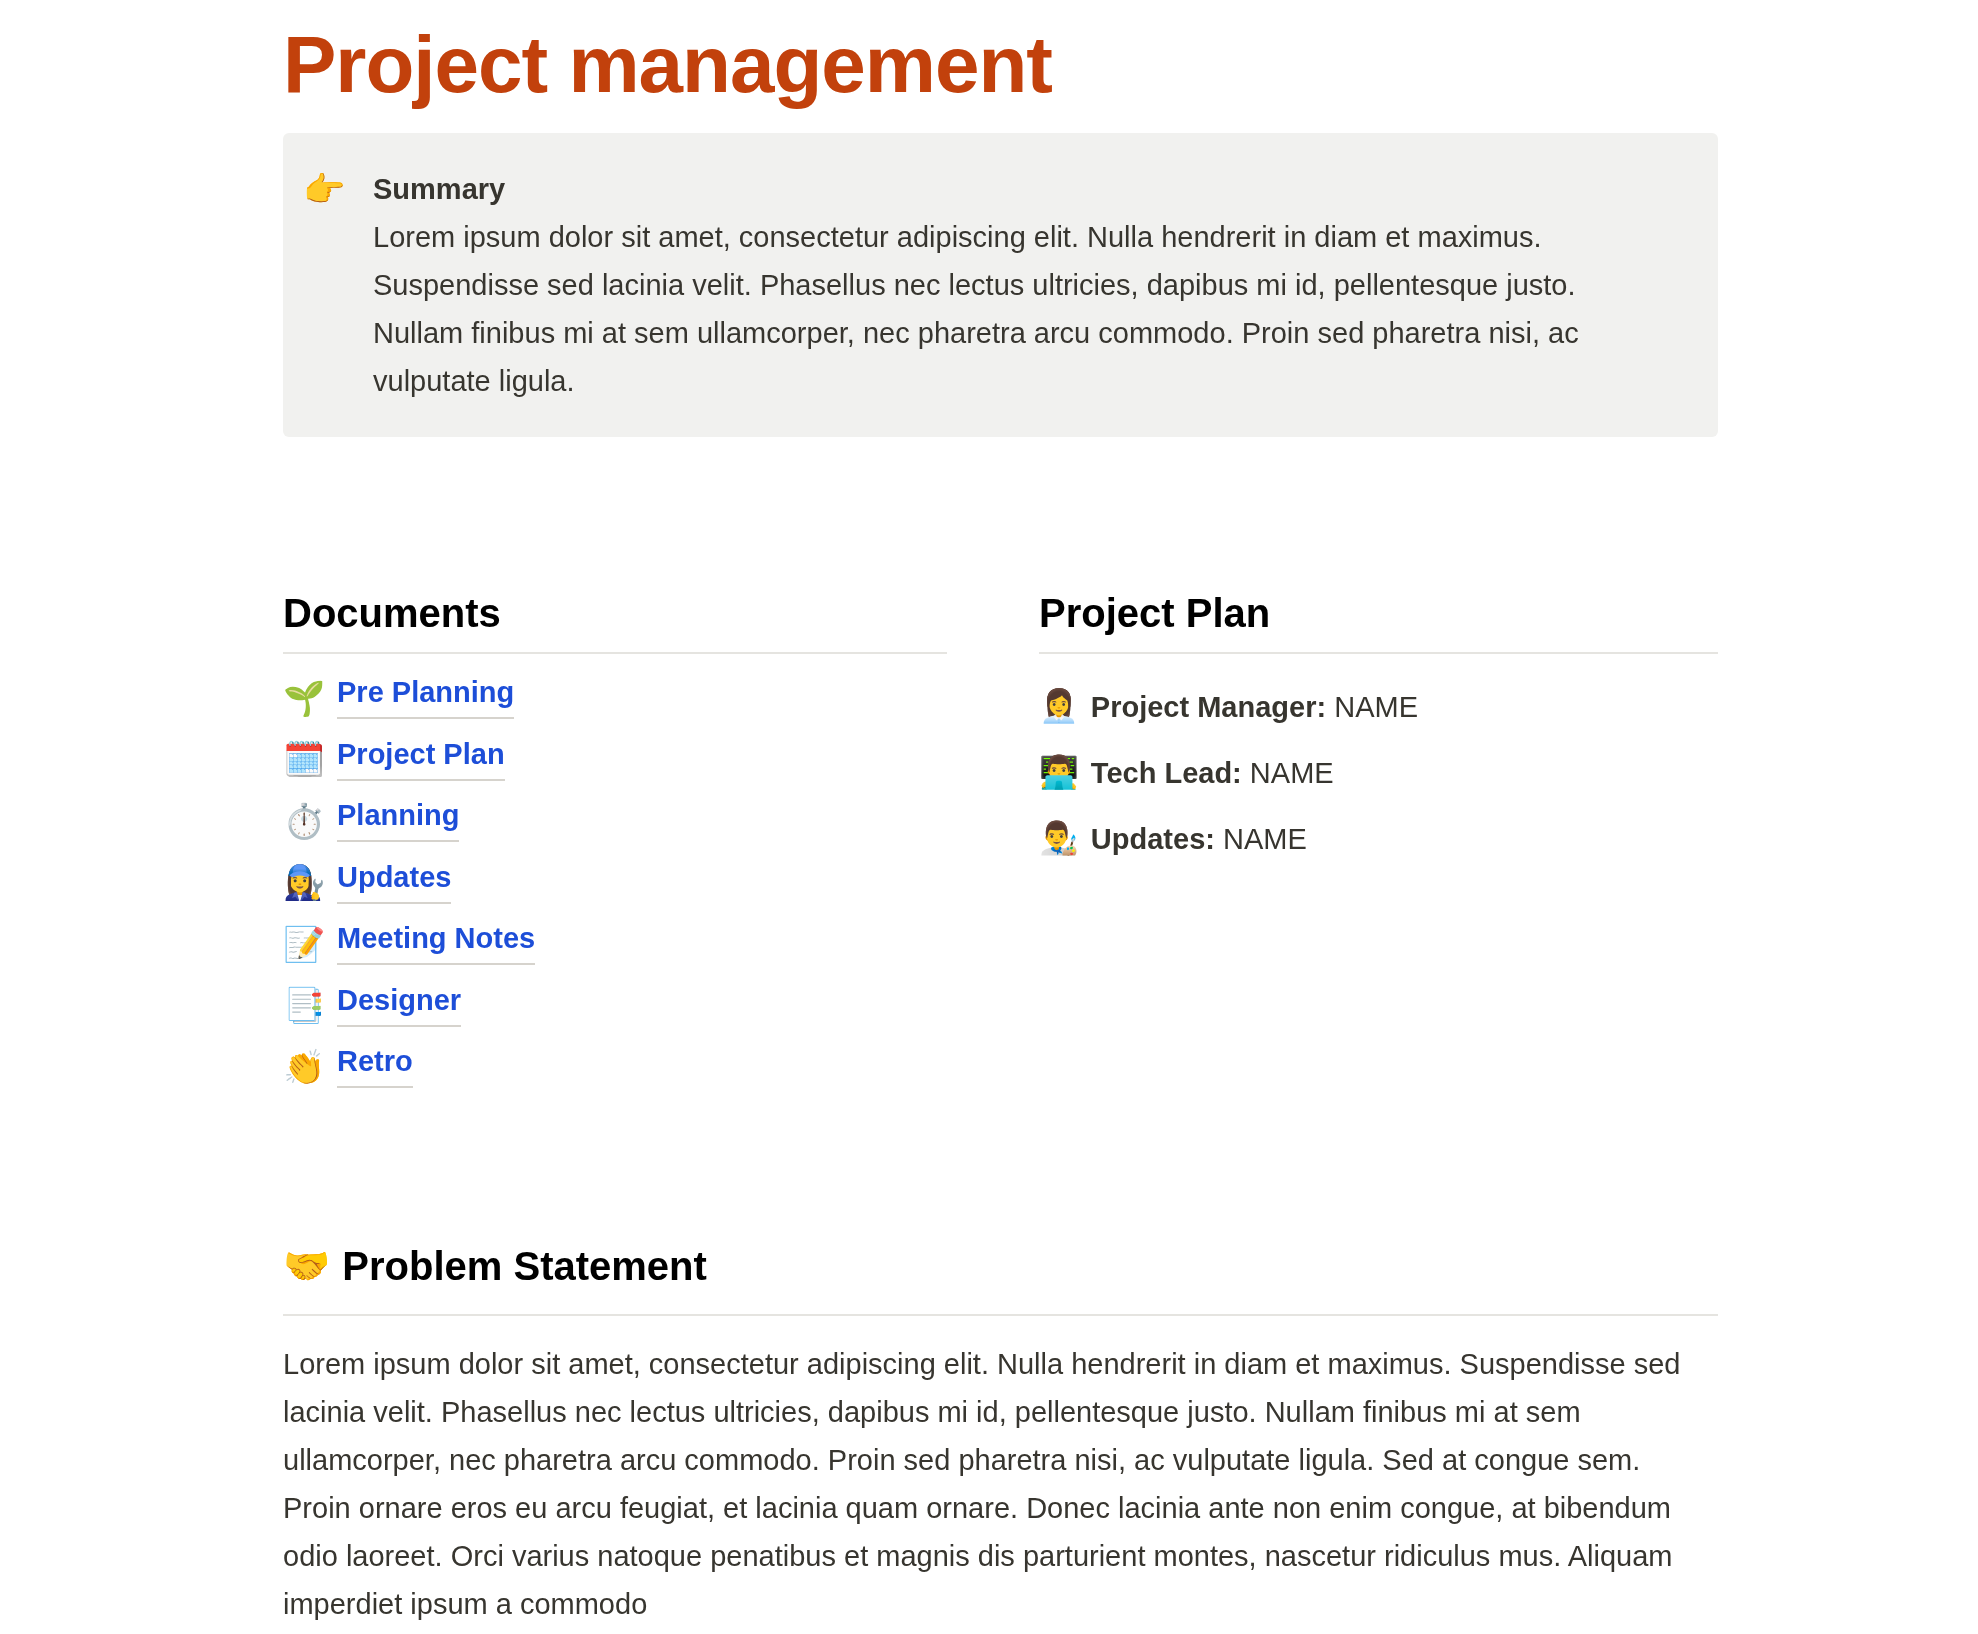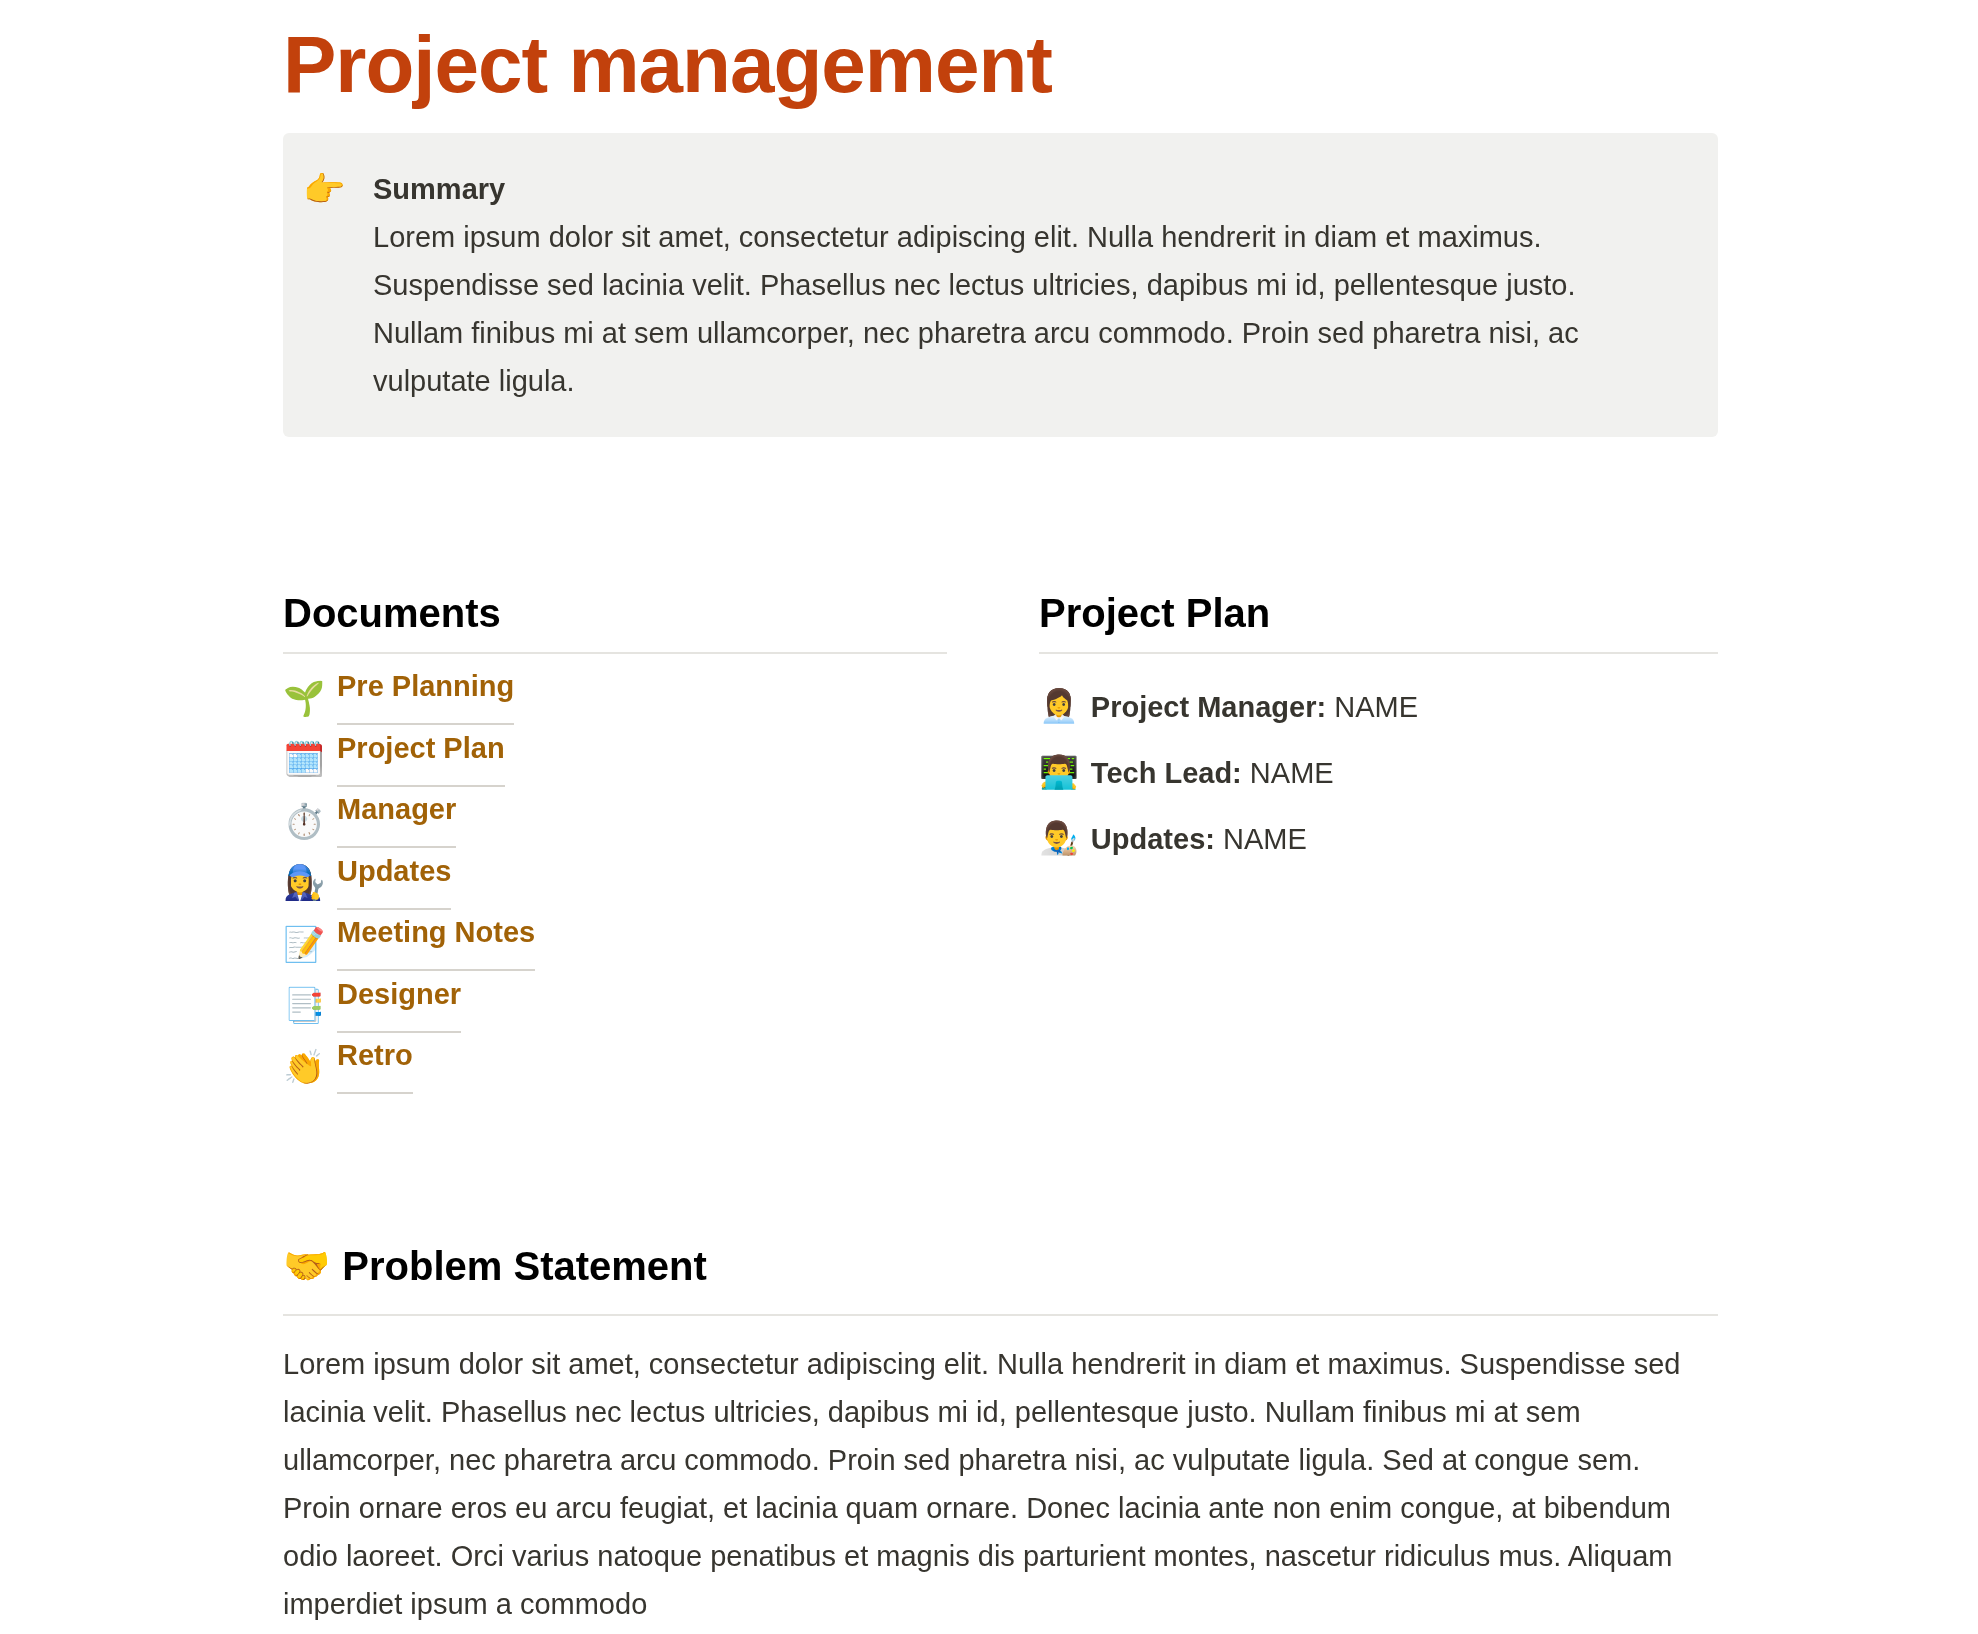--- a/index.html
+++ b/index.html
@@ -45,24 +45,24 @@
   .heading-divider {
     border: none; border-top: 2px solid #e5e4e0;
     margin-top: 13px; height: 0;
   }
 
   
   .doc-list { padding-top: 13px; }
   .doc-item { height: 61.5px; display: flex; align-items: center; cursor: pointer; }
   .doc-emoji { font-size: 34px; line-height: 1; width: 40px; flex: none; margin-right: 14px; }
   .doc-label {
-    font-size: 29px; font-weight: 600; color: #a16207;
+    font-size: 29px; font-weight: 600; color: #1d4ed8;
     text-decoration: none;
     border-bottom: 2px solid #d6d3cd;
-    padding-bottom: 20px;
+    padding-bottom: 8px;
   }
 
   
   .team-list { padding-top: 28px; }
   .team-row { line-height: 48px; margin-bottom: 17px; font-size: 29px; }
   .team-emoji { font-size: 32px; margin-right: 12px; }
   .team-role { font-weight: 700; }
   .team-name { font-weight: 400; }
 
   
@@ -106,21 +106,21 @@
           <a class="doc-label">Pre Planning</a>
         </div>
 
         <div class="doc-item">
           <span class="doc-emoji">🗓️</span>
           <a class="doc-label">Project Plan</a>
         </div>
 
         <div class="doc-item">
           <span class="doc-emoji">⏱️</span>
-          <a class="doc-label">Manager</a>
+          <a class="doc-label">Planning</a>
         </div>
 
         <div class="doc-item">
           <span class="doc-emoji">👩‍🔧</span>
           <a class="doc-label">Updates</a>
         </div>
 
         <div class="doc-item">
           <span class="doc-emoji">📝</span>
           <a class="doc-label">Meeting Notes</a>

